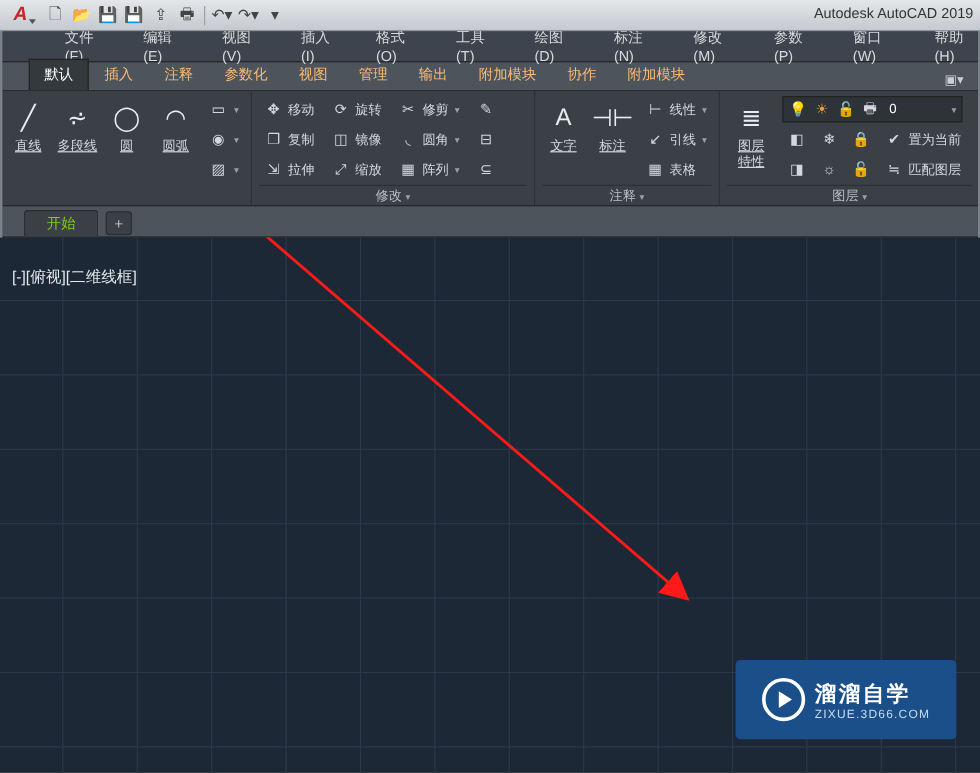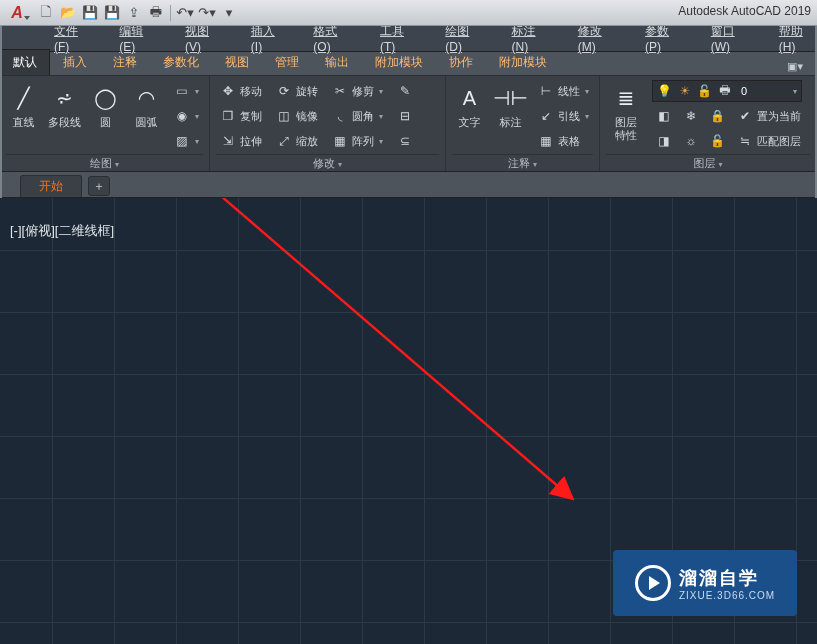--- a/index.html
+++ b/index.html
@@ -47,33 +47,32 @@
     color:#333; font-size:12px;margin-left:20px;
   }
   
   .menubar {
     height:26px;
     background:#3d444d;
     border-bottom:1px solid #222;
     display:flex; align-items:center;
     padding-left:44px;
     gap:18px;
-    text-decoration:underline;
   }
   .menu-item {
     padding:4px 10px; color:#d7dadd;
     cursor:default;
   }
   
   .ribbon-tabs {
     height:24px;
     background:#4d545c;
     border-bottom:1px solid #2a2e32;
     display:flex; align-items:flex-end;
-    padding-left:0;
+    padding-left:24px;
     gap:0;
   }
   .ribbon-tab {
     padding:4px 12px; color:#fdba74; font-size:12px;
     border:1px solid transparent;
     border-bottom:none;
   }
   .ribbon-tab.active {
     background:#34393e;
     border-color:#222;
@@ -103,21 +102,21 @@
   }
   .big-btn {
     width:40px; display:flex; flex-direction:column; align-items:center;
     gap:2px; padding-top:2px;
   }
   .big-btn .ico {
     width:32px; height:32px;
     display:flex; align-items:center; justify-content:center;
     font-size:20px; color:#e9edf0;
   }
-  .big-btn .lbl { font-size:11px; color:#d3d8dc; text-align:left; line-height:13px; white-space:nowrap;}
+  .big-btn .lbl { font-size:11px; color:#d3d8dc; text-align:left; line-height:13px; white-space:nowrap;text-decoration:underline;}
   .col { display:flex; flex-direction:column; gap:3px; }
   .small-btn {
     height:22px; display:flex; align-items:center; gap:4px;
     padding:0 4px; font-size:11px; color:#d3d8dc; white-space:nowrap;
   }
   .small-btn .si {
     width:16px; height:16px; display:flex; align-items:center; justify-content:center;
     font-size:12px; color:#d3d8dc;
   }
   .small-btn .dd { font-size:8px; color:#97a0a8; margin-left:1px;}
@@ -126,21 +125,21 @@
   .doc-tabs {
     height:26px;
     background:#4d545c;
     border-bottom:1px solid #222;
     display:flex; align-items:flex-end;
     padding-left:20px;
   }
   .doc-tab {
     height:22px; display:flex; align-items:center;
     padding:0 18px; font-size:12px;
-    background:#3a4046; color:#f97316;
+    background:#3a4046; color:#84cc16;
     border:1px solid #2a2e32; border-bottom:none;
     border-radius:3px 3px 0 0;
     margin-right:4px;
   }
   .doc-tab.active { background:#9aa4ad; color:#1c2024; }
   .doc-tab .x { margin-left:10px; font-size:11px; color:#5b636b; }
   .doc-add {
     width:22px; height:20px; background:#3a4046;
     border:1px solid #2a2e32; border-radius:3px;
     display:flex; align-items:center; justify-content:center;
@@ -269,21 +268,20 @@
         <div class="small-btn">
             <span class="si">◉</span>
             <span class="dd">▾</span>
           </div>
         <div class="small-btn">
             <span class="si">▨</span>
             <span class="dd">▾</span>
           </div>
       </div>
     </div>
-    <div class="panel-title has-drop">绘图</div>
   </div>
 
   <div class="panel" style="width:236px">
     <div class="panel-body">
       <div class="col">
         <div class="small-btn">
             <span class="si">✥</span>
             <span>移动</span>
           </div>
         <div class="small-btn">

